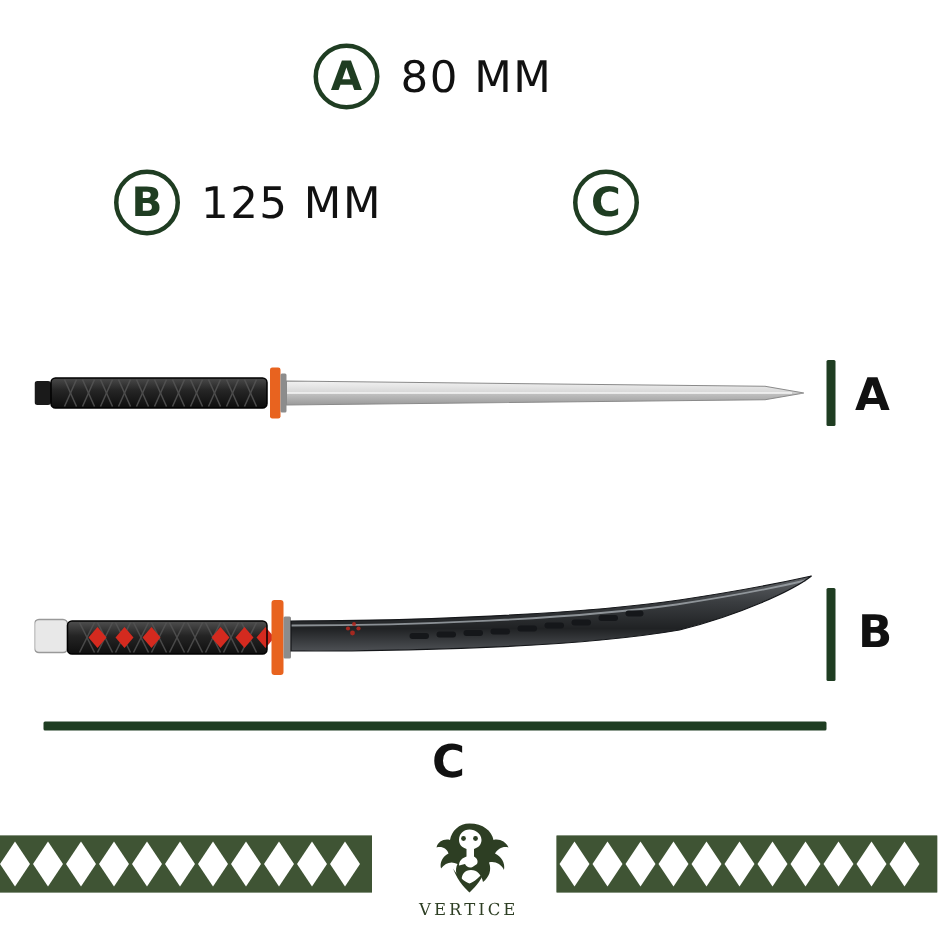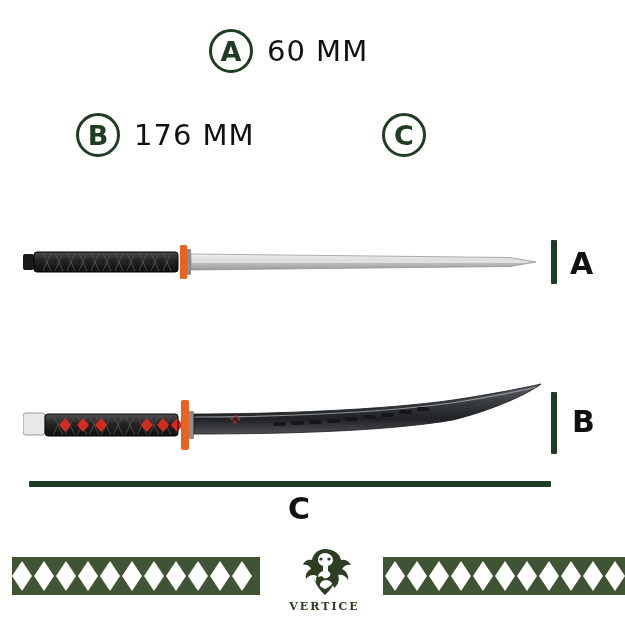--- a/index.html
+++ b/index.html
@@ -93,25 +93,24 @@
     position: absolute;
     left: 23px;
     top: 378px;
     width: 520px;
     height: 92px;
   }
 
   
   .footer {
     position: absolute;
-    left: 12px;
+    left: 0;
     bottom: 0;
     width: 554px;
     height: 72px;
-    font-weight: bold;
   }
   .footer-band {
     position: absolute;
     top: 4px;
     height: 38px;
     background: #3f5434;
   }
   #band-left { left: 0; width: 248px; }
   #band-right { left: 371px; width: 254px; }
   .brand {
@@ -133,26 +132,26 @@
     font-family: "DejaVu Serif", serif;
   }
 </style>
 </head>
 <body>
 
 <div class="stage">
 
   <div class="legend-item" id="legend-a">
     <div class="circle-badge">A</div>
-    <div class="legend-text">60 MM</div>
+    <div class="legend-text">80 MM</div>
   </div>
 
   <div class="legend-item" id="legend-b">
     <div class="circle-badge">B</div>
-    <div class="legend-text">176 MM</div>
+    <div class="legend-text">125 MM</div>
   </div>
 
   <div class="legend-item" id="legend-c">
     <div class="circle-badge">C</div>
   </div>
 
   <svg id="sword1" viewBox="0 0 513 52">
     <defs>
       <linearGradient id="bladeGrad1" x1="0" y1="0" x2="0" y2="1">
         <stop offset="0%" stop-color="#f2f2f2"></stop>

